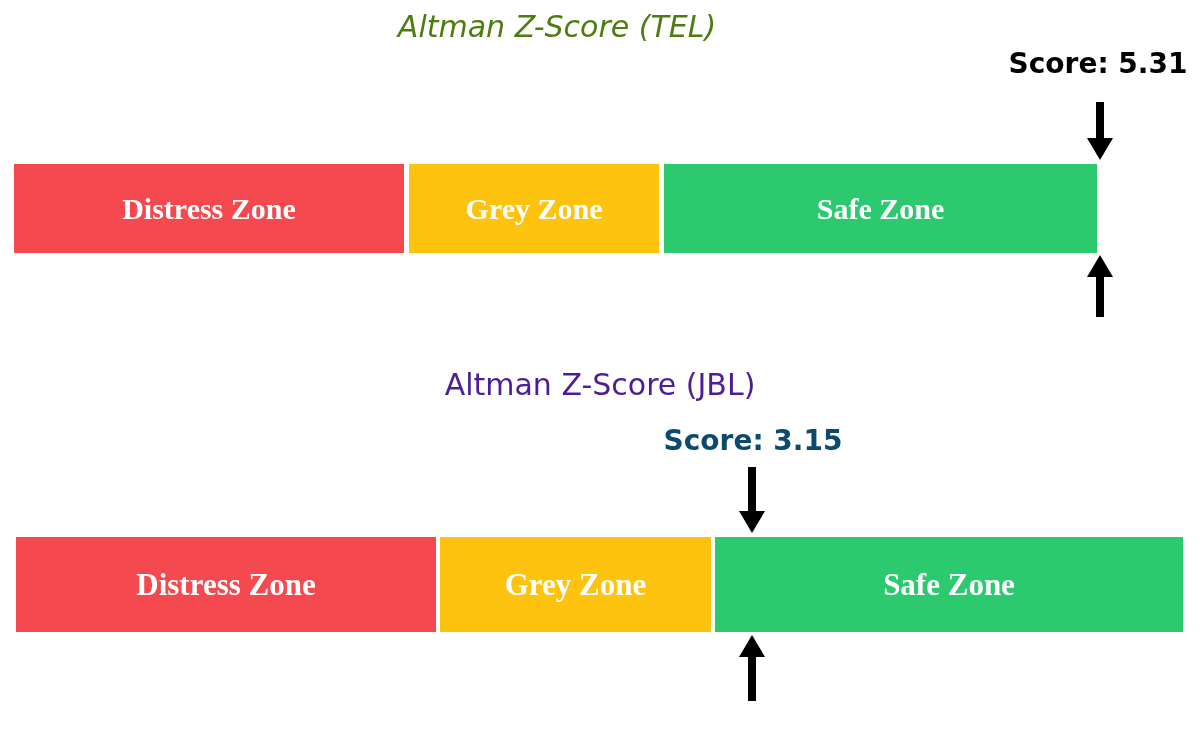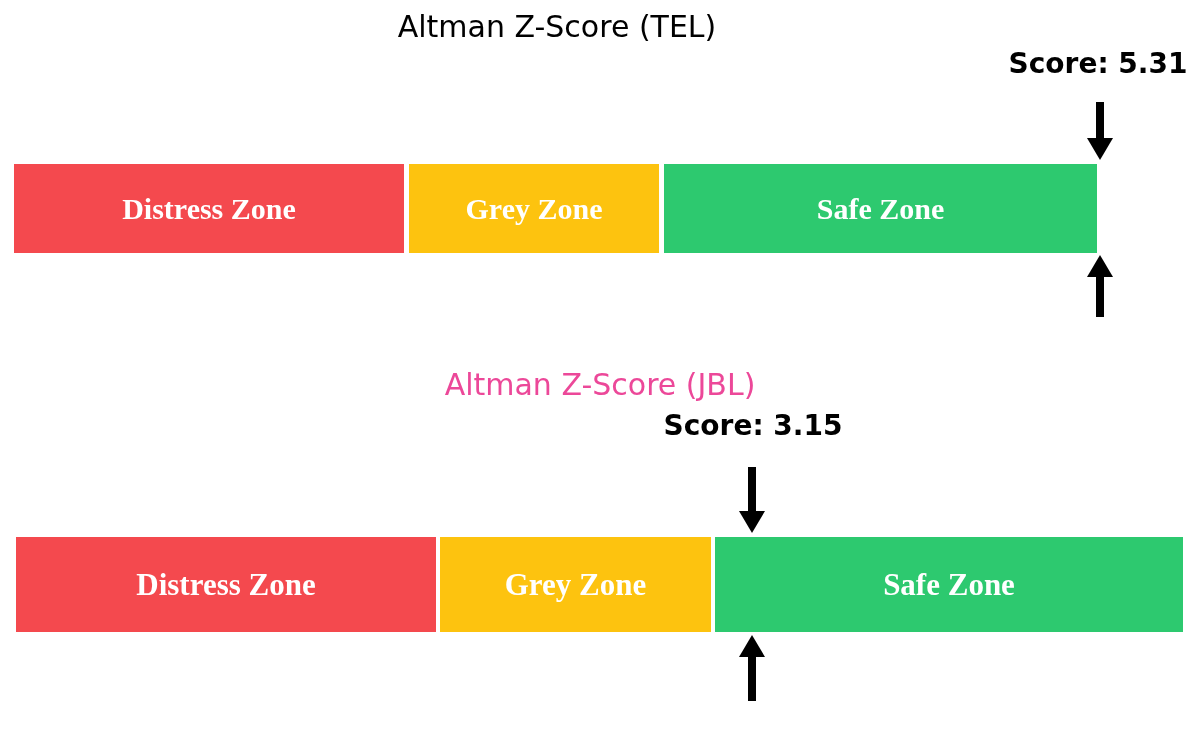--- a/index.html
+++ b/index.html
@@ -71,21 +71,21 @@
   #jbl-arrow-down { left: 739px;  top: 467px; height: 66px; }
   #jbl-arrow-up   { left: 739px;  top: 635px; height: 66px; }
 </style>
 </head>
 <body>
 
 <div id="canvas">
 
   <div class="fig-tel">
 
-    <div id="title-tel" class="chart-title" style="color: #000000;">Altman Z-Score (TEL)</div>
+    <div id="title-tel" class="chart-title" style="color: #4d7c0f; font-style: italic;">Altman Z-Score (TEL)</div>
 
     <div id="score-tel" class="score-label" style="color: rgb(0, 0, 0);">Score: 5.31</div>
 
     <div id="tel-arrow-down" class="arrow">
       <div class="shaft" style="background: rgb(0, 0, 0);"></div>
       <div class="head point-down" style="background: rgb(0, 0, 0);"></div>
     </div>
 
     <div id="tel-zone-distress" class="zone" style="background: rgb(244, 73, 78); color: rgb(255, 255, 255);">Distress Zone</div>
 
@@ -95,23 +95,23 @@
 
     <div id="tel-arrow-up" class="arrow">
       <div class="head point-up" style="background: rgb(0, 0, 0);"></div>
       <div class="shaft" style="background: rgb(0, 0, 0);"></div>
     </div>
 
   </div>
 
   <div class="fig-jbl">
 
-    <div id="title-jbl" class="chart-title" style="color: #ec4899;">Altman Z-Score (JBL)</div>
+    <div id="title-jbl" class="chart-title" style="color: #4c1d95;">Altman Z-Score (JBL)</div>
 
-    <div id="score-jbl" class="score-label" style="color: #000000;">Score: 3.15</div>
+    <div id="score-jbl" class="score-label" style="color: #0c4a6e; margin-top: 15px;">Score: 3.15</div>
 
     <div id="jbl-arrow-down" class="arrow">
       <div class="shaft" style="background: rgb(0, 0, 0);"></div>
       <div class="head point-down" style="background: rgb(0, 0, 0);"></div>
     </div>
 
     <div id="jbl-zone-distress" class="zone" style="background: rgb(244, 73, 78); color: rgb(255, 255, 255);">Distress Zone</div>
 
     <div id="jbl-zone-grey" class="zone" style="background: rgb(253, 195, 15); color: rgb(255, 255, 255);">Grey Zone</div>
 

